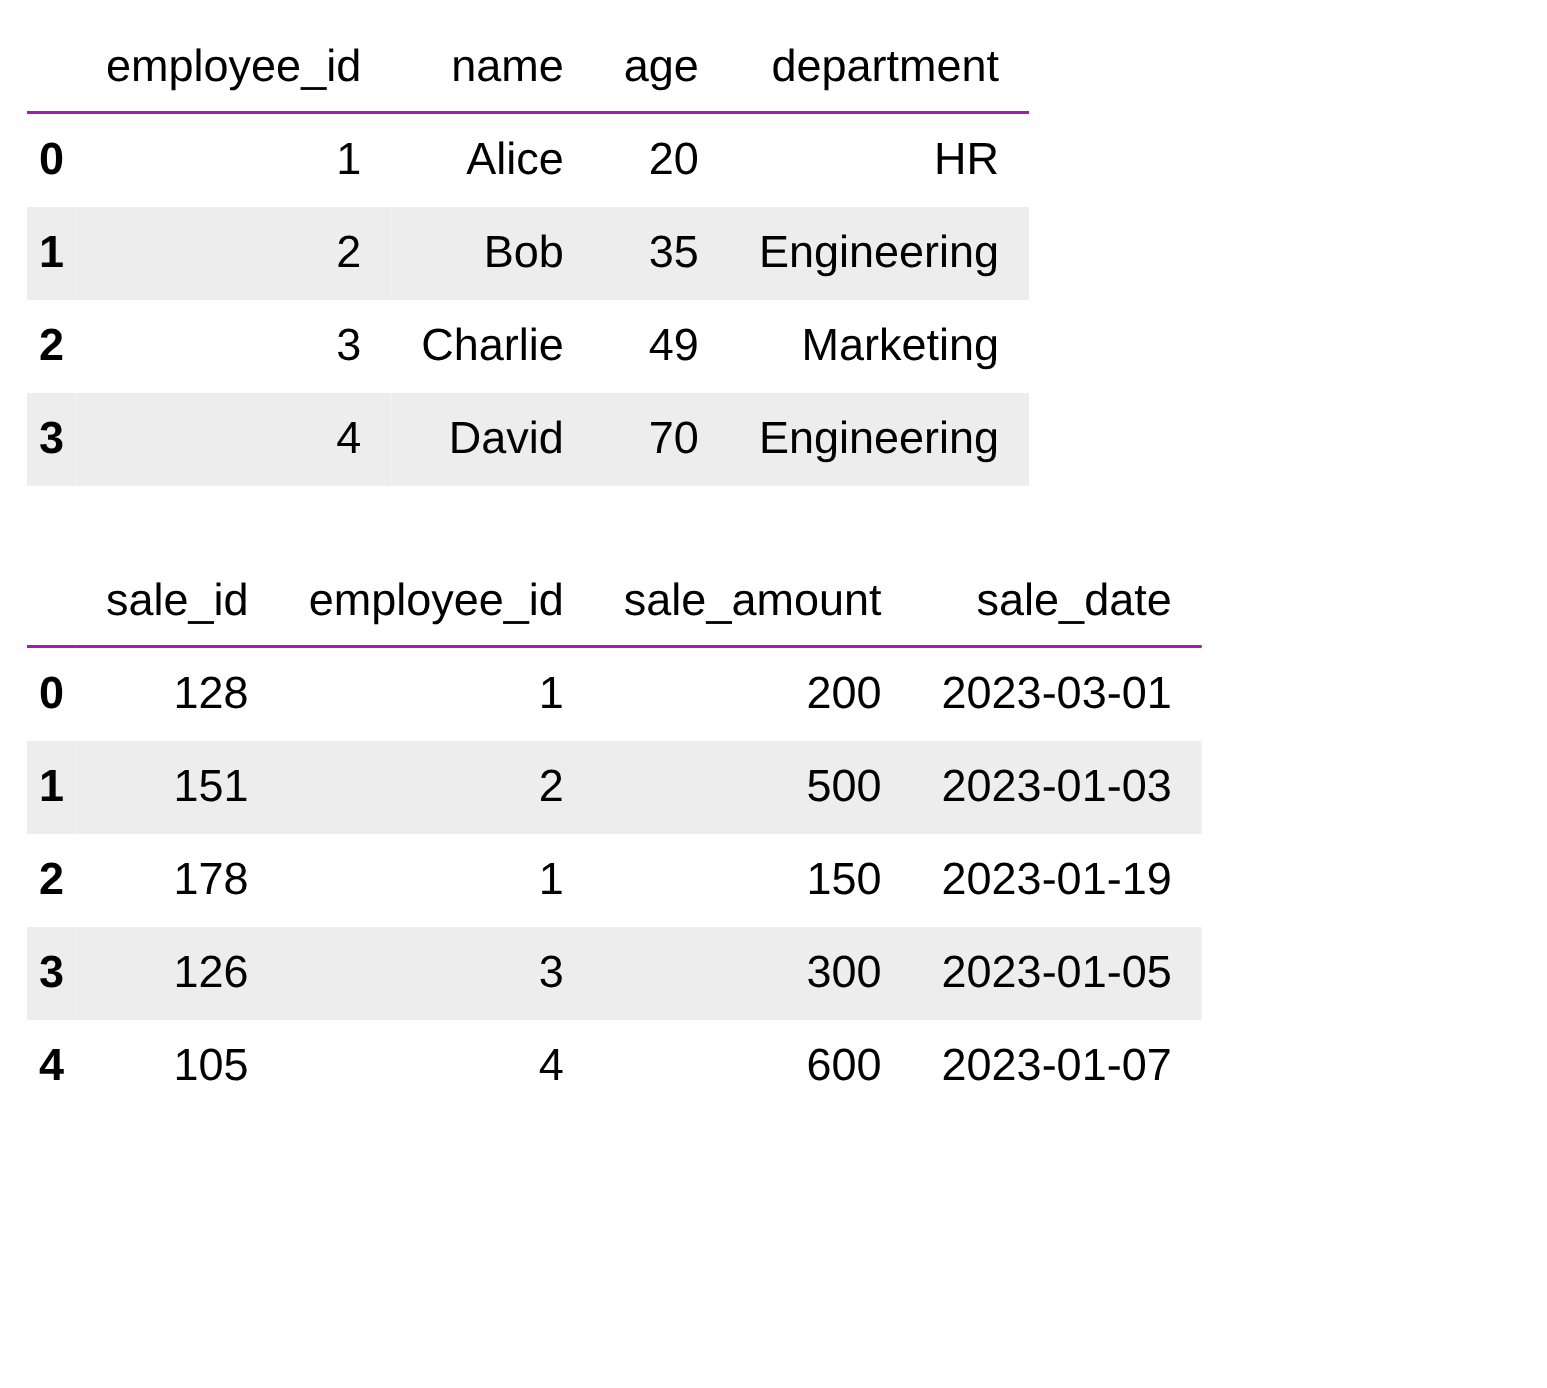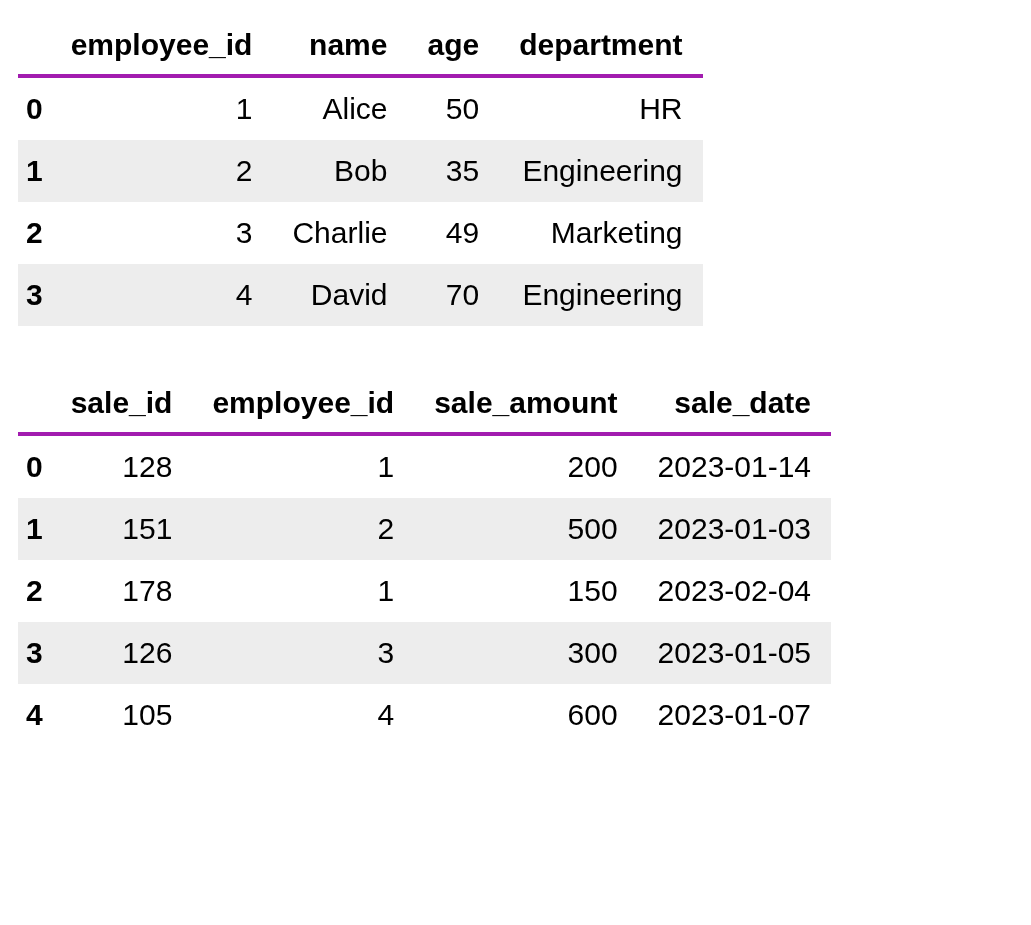--- a/index.html
+++ b/index.html
@@ -8,24 +8,24 @@
       margin: 0;
       padding: 18px;
       font-size: 30px;
       color: #000;
     }
     table {
       border-collapse: collapse;
       margin-bottom: 50px;
     }
     thead th {
-      font-weight: 700;
+      font-weight: 400;
       text-align: right;
       padding: 10px 20px 12px 20px;
-      border-bottom: 4px solid #a21caf;
+      border-bottom: 2px solid #a21caf;
       white-space: nowrap;
     }
     thead th.idx {
       text-align: left;
       padding-left: 8px;
     }
     tbody td {
       text-align: right;
       padding: 14px 20px;
       white-space: nowrap;
@@ -50,21 +50,21 @@
       <th>name</th>
       <th>age</th>
       <th>department</th>
     </tr>
   </thead>
   <tbody>
     <tr class="even">
       <th>0</th>
       <td>1</td>
       <td>Alice</td>
-      <td>50</td>
+      <td>20</td>
       <td>HR</td>
     </tr>
     <tr class="odd">
       <th>1</th>
       <td>2</td>
       <td>Bob</td>
       <td>35</td>
       <td>Engineering</td>
     </tr>
     <tr class="even">
@@ -93,35 +93,35 @@
       <th>sale_amount</th>
       <th>sale_date</th>
     </tr>
   </thead>
   <tbody>
     <tr class="even">
       <th>0</th>
       <td>128</td>
       <td>1</td>
       <td>200</td>
-      <td>2023-01-14</td>
+      <td>2023-03-01</td>
     </tr>
     <tr class="odd">
       <th>1</th>
       <td>151</td>
       <td>2</td>
       <td>500</td>
       <td>2023-01-03</td>
     </tr>
     <tr class="even">
       <th>2</th>
       <td>178</td>
       <td>1</td>
       <td>150</td>
-      <td>2023-02-04</td>
+      <td>2023-01-19</td>
     </tr>
     <tr class="odd">
       <th>3</th>
       <td>126</td>
       <td>3</td>
       <td>300</td>
       <td>2023-01-05</td>
     </tr>
     <tr class="even">
       <th>4</th>

